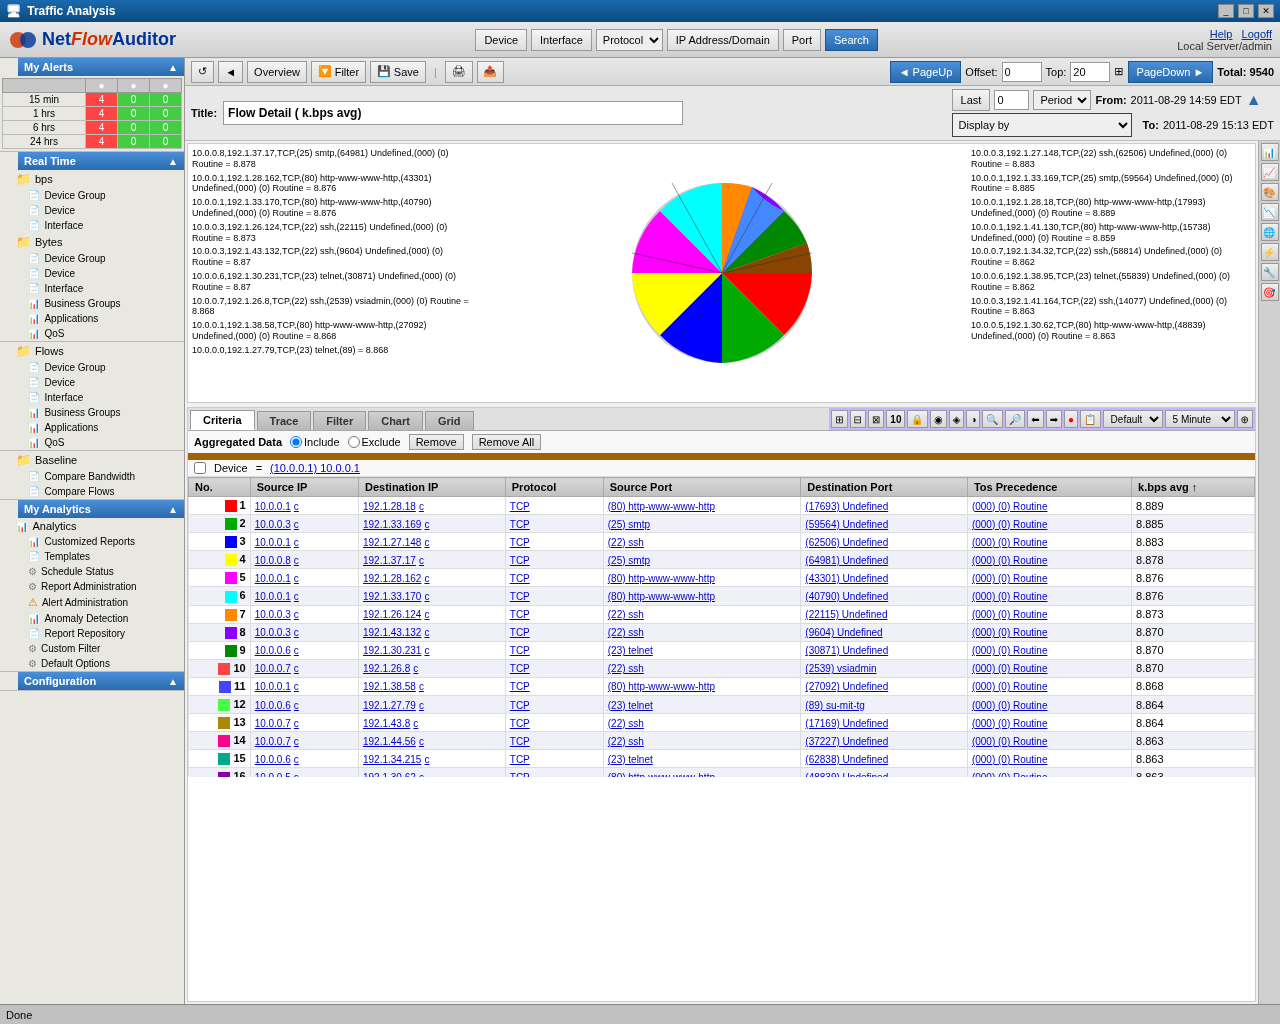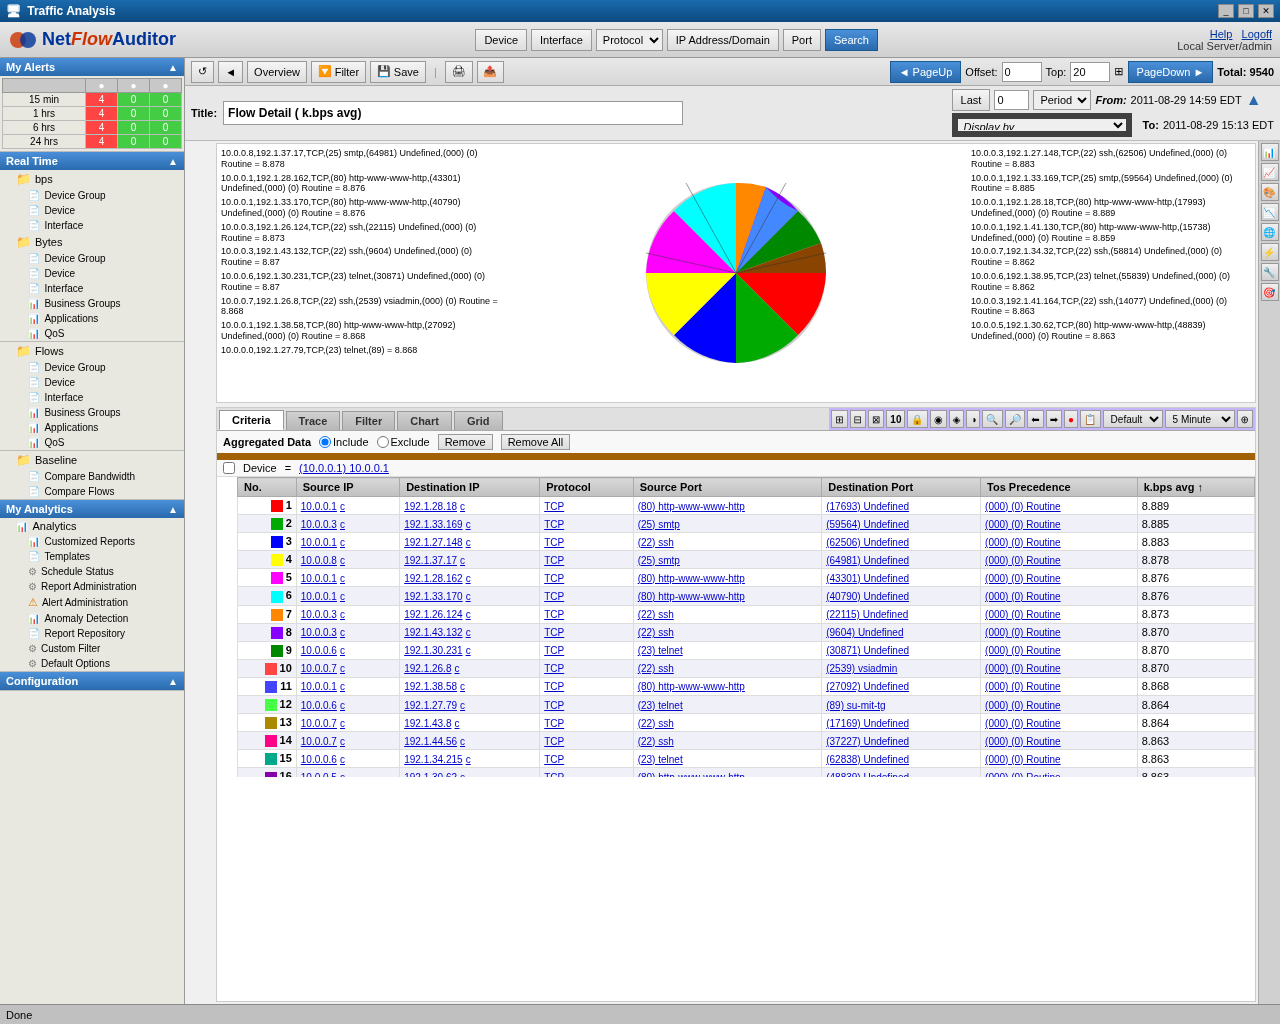--- a/index.html
+++ b/index.html
@@ -18,21 +18,21 @@
     .toolbar-select { border: 1px solid #999; padding: 1px 2px; font-size: 11px; height: 22px; }
     .help-area { text-align: right; font-size: 11px; color: #003399; }
     .help-area .server { color: #333; }
     
     
     .content-area { display: flex; flex: 1; overflow: hidden; }
     
     
     .sidebar { width: 185px; background: #e8e8e0; border-right: 1px solid #999; overflow-y: auto; flex-shrink: 0; }
     .sidebar-section { border-bottom: 1px solid #bbb; }
-    .sidebar-header { background: linear-gradient(to bottom, #4a90d9, #2a6aad); color: white; padding: 3px 6px; font-size: 11px; font-weight: bold; display: flex; align-items: center; justify-content: space-between; cursor: pointer; }
+    .sidebar-header { background: linear-gradient(to bottom, #4a90d9, #2a6aad); color: white; padding: 3px 6px; font-size: 11px; font-weight: bold; display: flex; align-items: center; justify-content: space-between; cursor: pointer; margin-left: 18px; }
     .sidebar-header .arrow { font-size: 10px; }
     .sidebar-item { padding: 2px 4px 2px 16px; cursor: pointer; display: flex; align-items: center; gap: 4px; }
     .sidebar-subitem { padding: 2px 4px 2px 28px; cursor: pointer; display: flex; align-items: center; gap: 4px; font-size: 10px; }
     
     
     .alert-table { width: 100%; border-collapse: collapse; font-size: 10px; }
     .alert-table th { background: #c8c8c8; border: 1px solid #999; padding: 1px 4px; }
     .alert-table td { border: 1px solid #bbb; padding: 1px 4px; text-align: center; }
     .alert-red { background: #ff4444; color: white; }
     .alert-green { background: #44cc44; color: white; }
@@ -87,21 +87,21 @@
     .row-num { font-weight: bold; text-align: right; }
     
     
     .right-icon-bar { width: 22px; background: #d0d0d0; border-left: 1px solid #aaa; display: flex; flex-direction: column; align-items: center; padding: 2px; gap: 2px; flex-shrink: 0; }
     .r-icon { width: 18px; height: 18px; background: linear-gradient(to bottom, #f0f0f0, #d0d0d0); border: 1px solid #999; display: flex; align-items: center; justify-content: center; font-size: 10px; cursor: pointer; }
     
     
     .status-bar { background: #c0c0c0; border-top: 1px solid #888; padding: 2px 6px; font-size: 11px; height: 20px; display: flex; align-items: center; }
     
     
-    .table-scroll { overflow-y: auto; max-height: 300px; padding-left: 20px; }
+    .table-scroll { overflow-y: auto; max-height: 300px; }
     
     
     .logo-wrap { display: flex; align-items: center; gap: 4px; }
     .logo-icon { width: 30px; height: 30px; }
     
     input[type="radio"] { width: 12px; height: 12px; }
     input[type="checkbox"] { width: 12px; height: 12px; }
   </style>
 </head>
 <body>
@@ -393,36 +393,36 @@
           <input type="text" class="flow-title-input" value="Flow Detail ( k.bps avg)" style="">
         </div>
 
         <div style="padding:3px 6px; display:flex; flex-direction:column; gap:2px; font-size:11px;">
           <div style="display:flex; align-items:center; gap:4px;">
             <button class="toolbar-btn">Last</button>
             <input type="text" style="width: 35px; border: 1px solid rgb(153, 153, 153); padding: 1px 2px; font-size: 11px; height: 20px;" value="0">
             <select class="period-select">
               <option>Period</option>
             </select>
-            <span style="font-weight:bold;font-style:italic;">From:</span>
+            <span style="font-weight:bold;">From:</span>
             <span>2011-08-29 14:59 EDT</span>
             <span style="cursor:pointer;font-size:16px;color:#2a6aad;">▲</span>
           </div>
           <div style="display:flex; align-items:center; gap:4px;">
-            <select style="border:6px solid #404040; padding:1px 2px; font-size:11px; height:24px; width:180px;font-style:italic;">
+            <select style="border:1px solid #404040; padding:1px 2px; font-size:11px; height:24px; width:180px;">
               <option>Display by</option>
             </select>
             <span style="font-weight:bold;margin-left:7px;">To:</span>
             <span>2011-08-29 15:13 EDT</span>
           </div>
         </div>
       </div>
 
       <div style="display:flex; flex:1; overflow:hidden;">
-        <div style="flex:1; display:flex; flex-direction:column; overflow:hidden;margin-left:29px;">
+        <div style="flex:1; display:flex; flex-direction:column; overflow:hidden;">
 
           <div class="chart-area" style="height:260px; flex-shrink:0;">
             <div class="pie-container">
 
               <div class="pie-left-labels" id="pie-left-labels-container">
               <div class="pie-label">10.0.0.8,192.1.37.17,TCP,(25) smtp,(64981) Undefined,(000) (0) Routine = 8.878</div>
                   <div class="pie-label">10.0.0.1,192.1.28.162,TCP,(80) http-www-www-http,(43301) Undefined,(000) (0) Routine = 8.876</div>
                   <div class="pie-label">10.0.0.1,192.1.33.170,TCP,(80) http-www-www-http,(40790) Undefined,(000) (0) Routine = 8.876</div>
                   <div class="pie-label">10.0.0.3,192.1.26.124,TCP,(22) ssh,(22115) Undefined,(000) (0) Routine = 8.873</div>
                   <div class="pie-label">10.0.0.3,192.1.43.132,TCP,(22) ssh,(9604) Undefined,(000) (0) Routine = 8.87</div>

